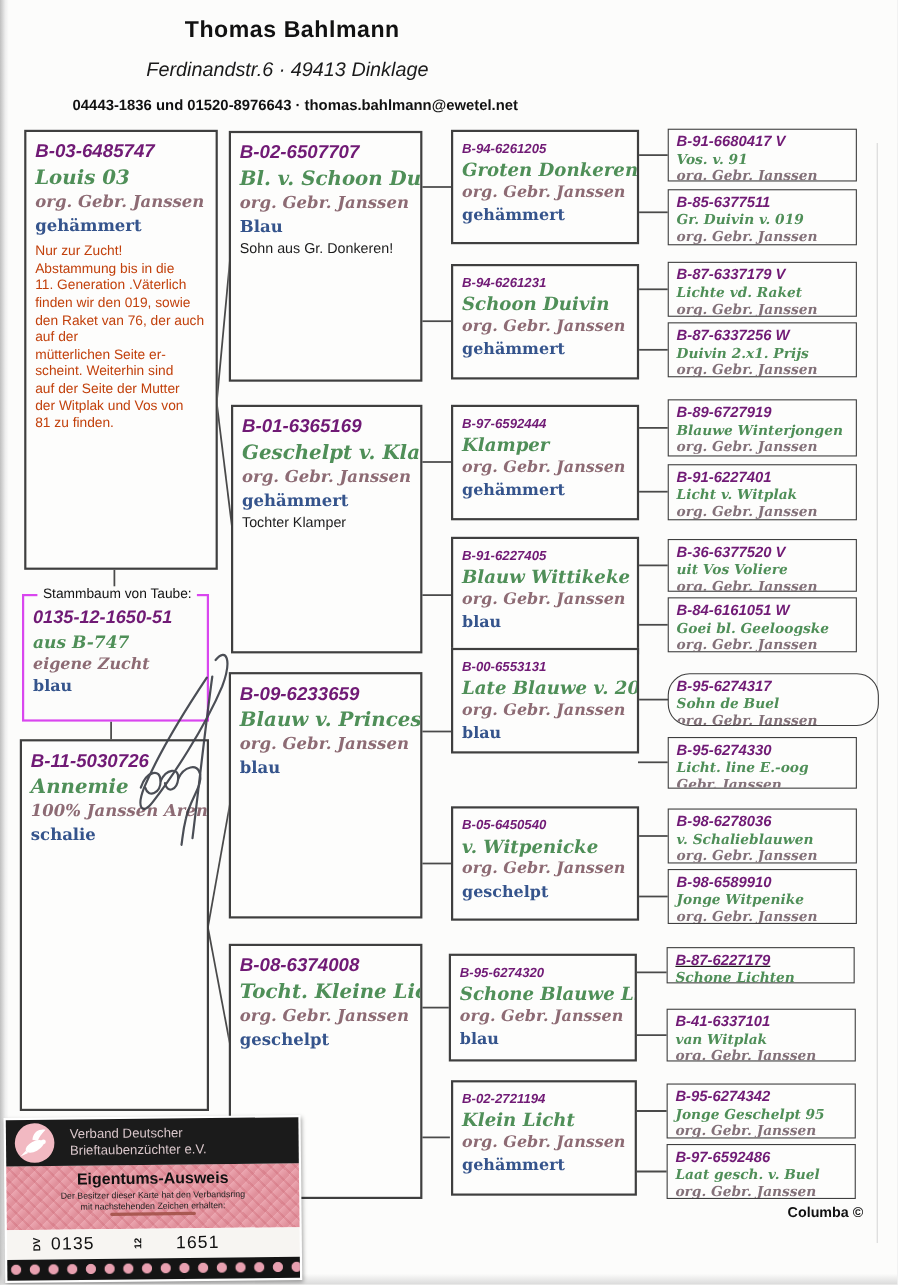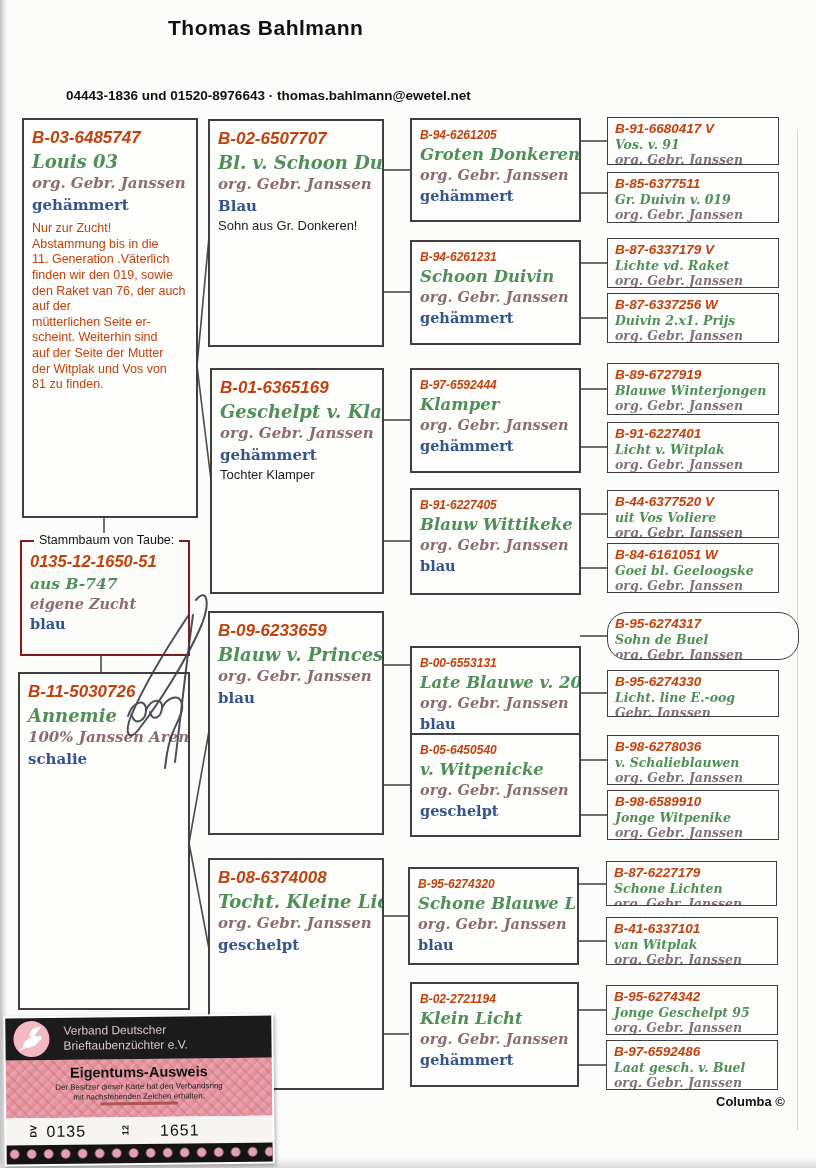--- a/index.html
+++ b/index.html
@@ -12,41 +12,41 @@
         background:linear-gradient(to bottom,rgba(255,255,255,0),#d9d9d9);}
 
   
   .hdr-name{position:absolute;left:168px;top:16px;font-size:21px;font-weight:bold;color:#111;letter-spacing:.5px;}
   .hdr-addr{position:absolute;left:133px;top:53px;font-size:18px;font-style:italic;color:#1a1a1a;}
   .hdr-contact{position:absolute;left:66px;top:88px;font-size:13.5px;font-weight:bold;color:#111;}
 
   
   .pbox{position:absolute;background:#fdfdfc;border:2px solid #3f3f3f;box-sizing:border-box;
         padding:6px 8px;overflow:hidden;}
-  .ring{font-size:17px;font-weight:bold;font-style:italic;color:#c2410c;white-space:nowrap;margin:2px 0 3px;}
+  .ring{font-size:17px;font-weight:bold;font-style:italic;color:#701a75;white-space:nowrap;margin:2px 0 3px;}
   .pname{font-family:"DejaVu Serif",serif;font-weight:bold;font-style:italic;font-size:18px;
         color:#4f8f58;white-space:nowrap;margin:1px 0 2px;}
   .porg{font-family:"DejaVu Serif",serif;font-weight:bold;font-style:italic;font-size:15px;
         color:#8d6b74;white-space:nowrap;margin:2px 0;}
   .pcol{font-family:"DejaVu Serif",serif;font-weight:bold;font-size:15px;color:#35548c;margin:4px 0 2px;}
   .pnote{font-size:12.5px;color:#c2410c;line-height:1.25;margin-top:7px;white-space:pre-line;}
   .pnote-short{font-size:13px;color:#1c1c1c;margin-top:3px;white-space:nowrap;}
 
   .small .ring{font-size:13.5px;margin:0 0 1px;}
   .small .pname{font-size:12.5px;margin:0;}
   .small .porg{font-size:12.5px;margin:0;color:#837179;}
   .small.pbox{padding:3px 7px;border-width:1.5px;}
 
   .mid .ring{font-size:12px;}
   .mid .pname{font-size:16.5px;}
   .mid .porg{font-size:14.5px;}
   .mid .pcol{font-size:14.5px;}
 
   
-  .subject{position:absolute;left:20px;top:540px;width:170px;height:116px;border:2px solid #7f1d1d;
+  .subject{position:absolute;left:20px;top:540px;width:170px;height:116px;border:2px solid #d946ef;
         box-sizing:border-box;background:#fcfcfb;padding:8px 8px 0;}
   .subject-legend{position:absolute;top:-9px;left:12px;background:#fcfcfb;padding:0 5px;
         font-size:12.5px;color:#111;font-weight:normal;}
   .subject .ring{font-size:16.5px;}
   .subject .pname{font-size:15.5px;}
   .subject .porg{font-size:14.5px;}
   .subject .pcol{font-size:14.5px;margin-top:3px;}
 
   svg.overlay{position:absolute;left:0;top:0;pointer-events:none;}
 
@@ -74,20 +74,21 @@
 </style>
 </head>
 <body>
 
 <div id="page">
   <div class="scan-edge-left"></div>
   <div class="scan-edge-right"></div>
   <div class="scan-edge-bottom"></div>
 
   <div class="hdr-name">Thomas Bahlmann</div>
+  <div class="hdr-addr">Ferdinandstr.6  ·  49413 Dinklage</div>
   <div class="hdr-contact">04443-1836 und 01520-8976643  ·  thomas.bahlmann@ewetel.net</div>
 
   <svg class="overlay" width="816" height="1168">
     <g stroke="#4a4a4a" stroke-width="1.6" fill="none">
       <line x1="104" y1="518" x2="104" y2="541"></line>
       <line x1="101" y1="655" x2="101" y2="673"></line>
       <line x1="197" y1="366" x2="209" y2="237"></line>
       <line x1="197" y1="366" x2="211" y2="480"></line>
       <line x1="189" y1="843" x2="209" y2="731"></line>
       <line x1="189" y1="843" x2="209" y2="949"></line>
@@ -195,21 +196,21 @@
     <div class="pname">Klamper</div>
     <div class="porg">org. Gebr. Janssen</div>
     <div class="pcol">gehämmert</div>
   </div>
   <div class="pbox mid" style="left:410px;top:488px;width:171px;height:107px;">
     <div class="ring">B-91-6227405</div>
     <div class="pname">Blauw Wittikeke</div>
     <div class="porg">org. Gebr. Janssen</div>
     <div class="pcol">blau</div>
   </div>
-  <div class="pbox mid" style="left:410px;top:646px;width:171px;height:96px;">
+  <div class="pbox mid" style="left:410px;top:589px;width:171px;height:96px;">
     <div class="ring">B-00-6553131</div>
     <div class="pname">Late Blauwe v. 200</div>
     <div class="porg">org. Gebr. Janssen</div>
     <div class="pcol">blau</div>
   </div>
   <div class="pbox mid" style="left:410px;top:733px;width:171px;height:104px;">
     <div class="ring">B-05-6450540</div>
     <div class="pname">v. Witpenicke</div>
     <div class="porg">org. Gebr. Janssen</div>
     <div class="pcol">geschelpt</div>
@@ -251,21 +252,21 @@
     <div class="ring">B-89-6727919</div>
     <div class="pname">Blauwe Winterjongen</div>
     <div class="porg">org. Gebr. Janssen</div>
   </div>
   <div class="pbox small" style="left:607px;top:422px;width:172px;height:51px;">
     <div class="ring">B-91-6227401</div>
     <div class="pname">Licht v. Witplak</div>
     <div class="porg">org. Gebr. Janssen</div>
   </div>
   <div class="pbox small" style="left:607px;top:490px;width:172px;height:48px;">
-    <div class="ring">B-44-6377520 V</div>
+    <div class="ring">B-36-6377520 V</div>
     <div class="pname">uit Vos Voliere</div>
     <div class="porg">org. Gebr. Janssen</div>
   </div>
   <div class="pbox small" style="left:607px;top:543px;width:172px;height:50px;">
     <div class="ring">B-84-6161051 W</div>
     <div class="pname">Goei bl. Geeloogske</div>
     <div class="porg">org. Gebr. Janssen</div>
   </div>
   <div class="pbox small" style="left:607px;top:612px;width:192px;height:48px;border-radius:20px;">
     <div class="ring">B-95-6274317</div>
@@ -280,21 +281,21 @@
   <div class="pbox small" style="left:607px;top:735px;width:172px;height:50px;">
     <div class="ring">B-98-6278036</div>
     <div class="pname">v. Schalieblauwen</div>
     <div class="porg">org. Gebr. Janssen</div>
   </div>
   <div class="pbox small" style="left:607px;top:790px;width:172px;height:50px;">
     <div class="ring">B-98-6589910</div>
     <div class="pname">Jonge Witpenike</div>
     <div class="porg">org. Gebr. Janssen</div>
   </div>
-  <div class="pbox small" style="left:606px;top:861px;width:171px;height:45px;">
+  <div class="pbox small" style="left:606px;top:861px;width:171px;height:33px;text-decoration:underline;">
     <div class="ring">B-87-6227179</div>
     <div class="pname">Schone Lichten</div>
     <div class="porg">org. Gebr. Janssen</div>
   </div>
   <div class="pbox small" style="left:606px;top:917px;width:172px;height:48px;">
     <div class="ring">B-41-6337101</div>
     <div class="pname">van Witplak</div>
     <div class="porg">org. Gebr. Janssen</div>
   </div>
   <div class="pbox small" style="left:606px;top:985px;width:172px;height:50px;">

